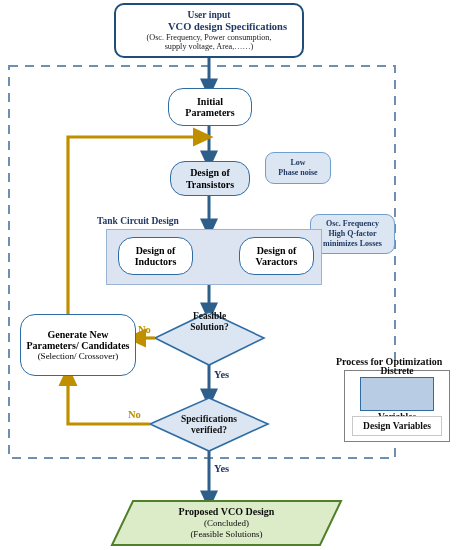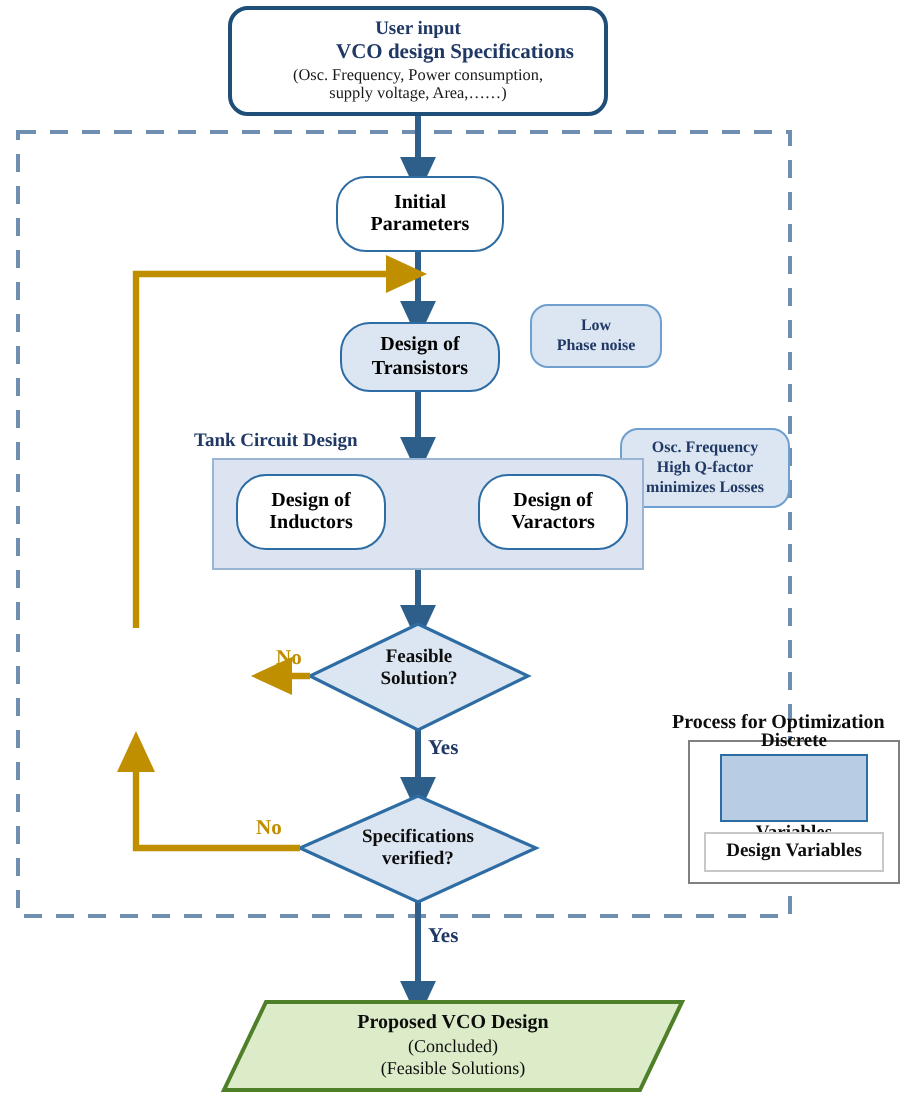--- a/index.html
+++ b/index.html
@@ -159,22 +159,27 @@
   <div class="node proc" style="left:118px;top:237px;width:75px;height:38px;">
     <div>Design of</div>
     <div>Inductors</div>
   </div>
 
   <div class="node proc" style="left:239px;top:237px;width:75px;height:38px;">
     <div>Design of</div>
     <div>Varactors</div>
   </div>
 
-
-  <div class="diamond-text" style="position:absolute;left:155px;top:308px;width:109px;height:53px;">
+  <div class="node proc" style="left:20px;top:314px;width:116px;height:62px;">
+    <div>Generate New</div>
+    <div>Parameters/ Candidates</div>
+    <div class="sub">(Selection/ Crossover)</div>
+  </div>
+
+  <div class="diamond-text" style="position:absolute;left:155px;top:295px;width:109px;height:53px;">
     <div>Feasible</div>
     <div>Solution?</div>
   </div>
 
   <div class="diamond-text" style="position:absolute;left:150px;top:398px;width:118px;height:53px;">
     <div>Specifications</div>
     <div>verified?</div>
   </div>
 
   <div class="edge-label lbl-no" style="left:138px;top:324px;">No</div>

